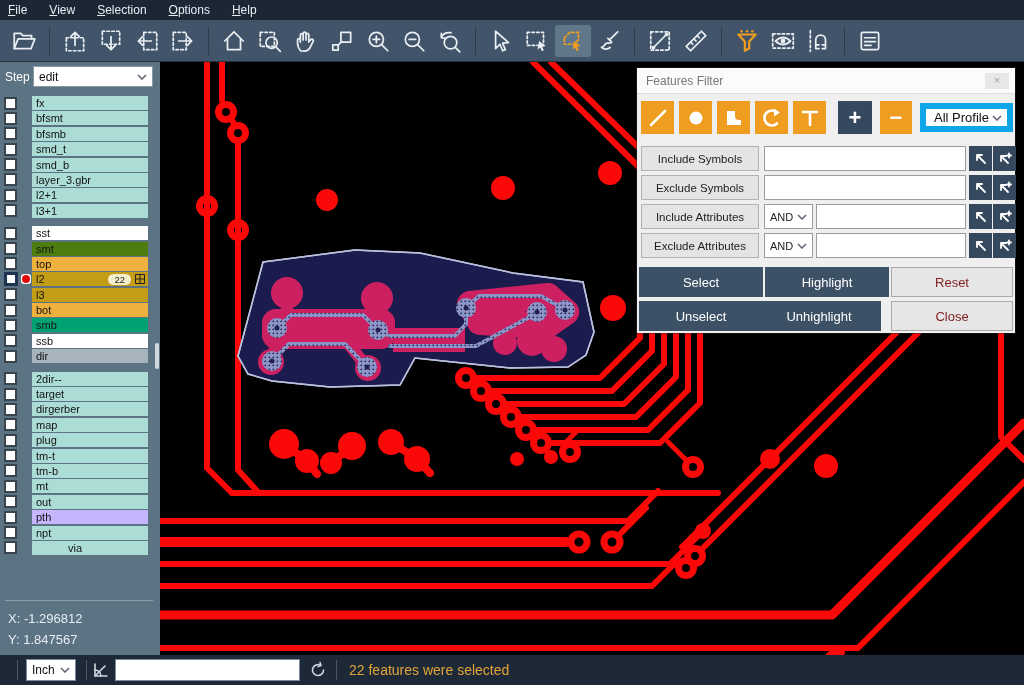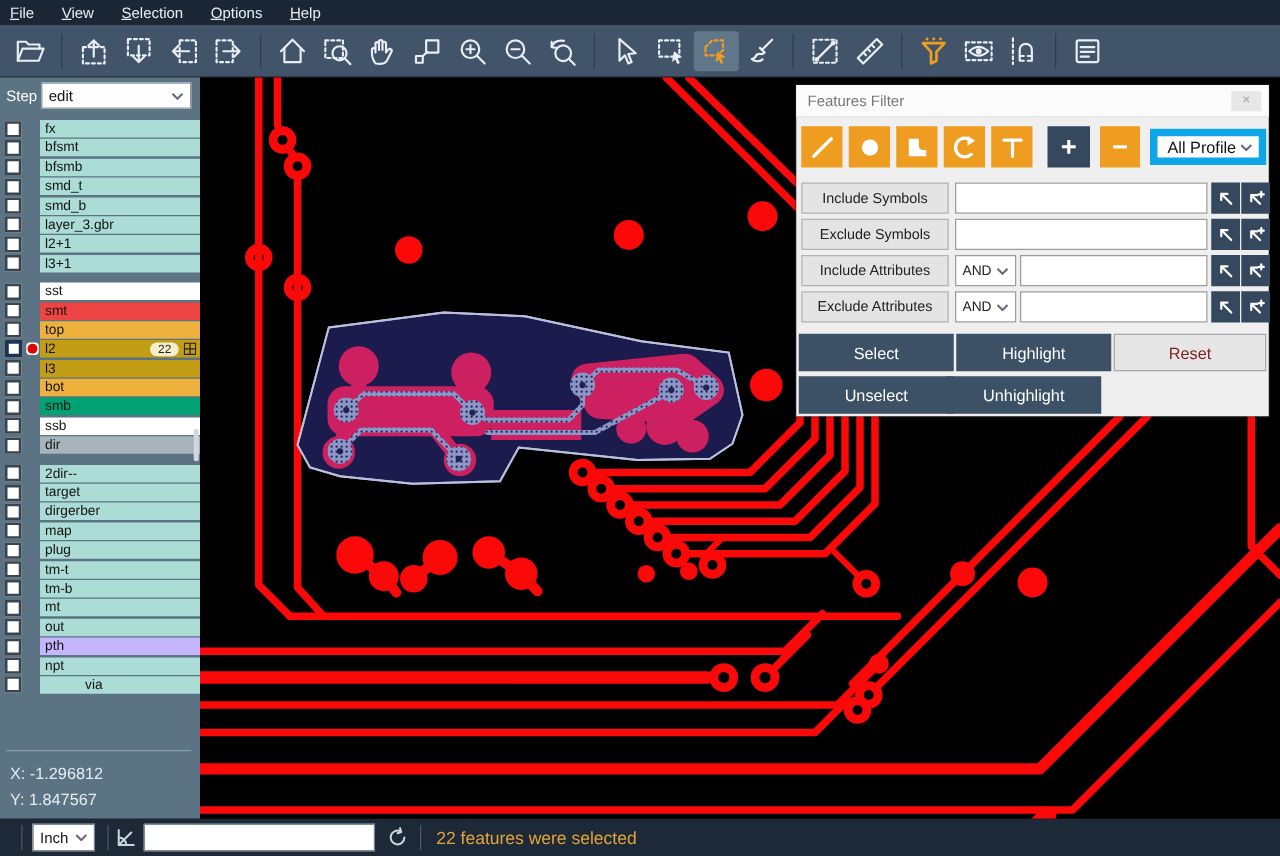--- a/index.html
+++ b/index.html
@@ -26,21 +26,21 @@
   .stepsel .val{flex:1;font-size:12px;color:#111;padding-left:5px;}
   .chev{width:10px;height:6px;margin-right:5px;flex:none;}
   .chev path{stroke:#667;stroke-width:1.6;fill:none;}
   #layer-list{position:absolute;left:0;top:34px;width:160px;}
   .lrow{display:flex;height:14px;margin-bottom:1.4px;align-items:center;}
   .cbcell{width:32px;flex:none;display:flex;align-items:center;height:14px;}
   .cb{width:9px;height:9px;background:#fff;border:2px solid #3a444c;margin-left:4px;flex:none;}
   .cb.on{border:3px solid #1e3352;width:8px;height:8px;}
   .pill{width:10px;height:10px;background:#fff;border-radius:3px;margin-left:3px;display:flex;align-items:center;justify-content:center;flex:none;}
   .pill i{width:8px;height:8px;background:#e00505;border-radius:50%;}
-  .lbl{flex:1;height:14px;margin-right:0;font-size:11px;color:#131313;display:flex;align-items:center;padding-left:4px;box-sizing:border-box;}
+  .lbl{flex:1;height:14px;margin-right:12px;font-size:11px;color:#131313;display:flex;align-items:center;padding-left:4px;box-sizing:border-box;}
   .badge{background:#f4eecd;border-radius:7px;font-size:9.5px;color:#222;padding:0 6px;line-height:11px;margin-left:auto;margin-right:4px;}
   .gridico{margin-right:3px;}
   .ggap{height:7px;}
   .sb-thumb{position:absolute;right:1px;top:281px;width:4px;height:26px;background:#cfd8dc;border-radius:2px;}
   .coorddiv{position:absolute;left:5px;top:538px;width:148px;height:1px;background:rgba(255,255,255,.3);}
   .coord{position:absolute;left:8px;color:#e6edf2;font-size:13px;}
   
   .canvas{position:absolute;left:160px;top:62px;width:864px;height:593px;background:#000;}
   .tr{stroke:var(--red);fill:none;stroke-linecap:round;stroke-linejoin:round;}
   .w6{stroke-width:6}.w5{stroke-width:5}.w8{stroke-width:8}.w9{stroke-width:9}.w10{stroke-width:10}.w12{stroke-width:12}.w14{stroke-width:14}
@@ -452,21 +452,21 @@
             <span class="cb"></span>
           </div>
           <div class="lbl" style="background: rgb(255, 255, 255);">
             <span>sst</span>
           </div>
         </div>
         <div class="lrow">
           <div class="cbcell">
             <span class="cb"></span>
           </div>
-          <div class="lbl" style="background: #ef4444;">
+          <div class="lbl" style="background: #4d7c0f;">
             <span>smt</span>
           </div>
         </div>
         <div class="lrow">
           <div class="cbcell">
             <span class="cb"></span>
           </div>
           <div class="lbl" style="background: rgb(238, 177, 62);">
             <span>top</span>
           </div>
@@ -736,20 +736,21 @@
         <svg width="14" height="14" viewBox="0 0 14 14">
           <path d="M10,11 L3,4 M3,9 V4 H8 M11,1.5 V5.5 M9,3.5 H13"></path>
         </svg>
       </div>
 
     <div class="abtn" style="left:2px;top:199px;width:124px;">Select</div>
     <div class="abtn" style="left:128px;top:199px;width:124px;">Highlight</div>
     <div class="abtn lt" style="left:254px;top:199px;width:122px;">Reset</div>
     <div class="abtn" style="left:2px;top:233px;width:124px;">Unselect</div>
     <div class="abtn" style="left:120px;top:233px;width:124px;">Unhighlight</div>
+    <div class="abtn lt" style="left:254px;top:233px;width:122px;">Close</div>
   </div>
 
   <div class="statusbar">
     <div style="width:17px;flex:none;"></div>
     <div class="ssep"></div>
     <div style="width:8px;flex:none;"></div>
     <div class="inchsel">
       <span class="val">Inch</span>
       <svg class="chev" viewBox="0 0 10 6">
           <path d="M1,1 L5,5 L9,1"></path>

